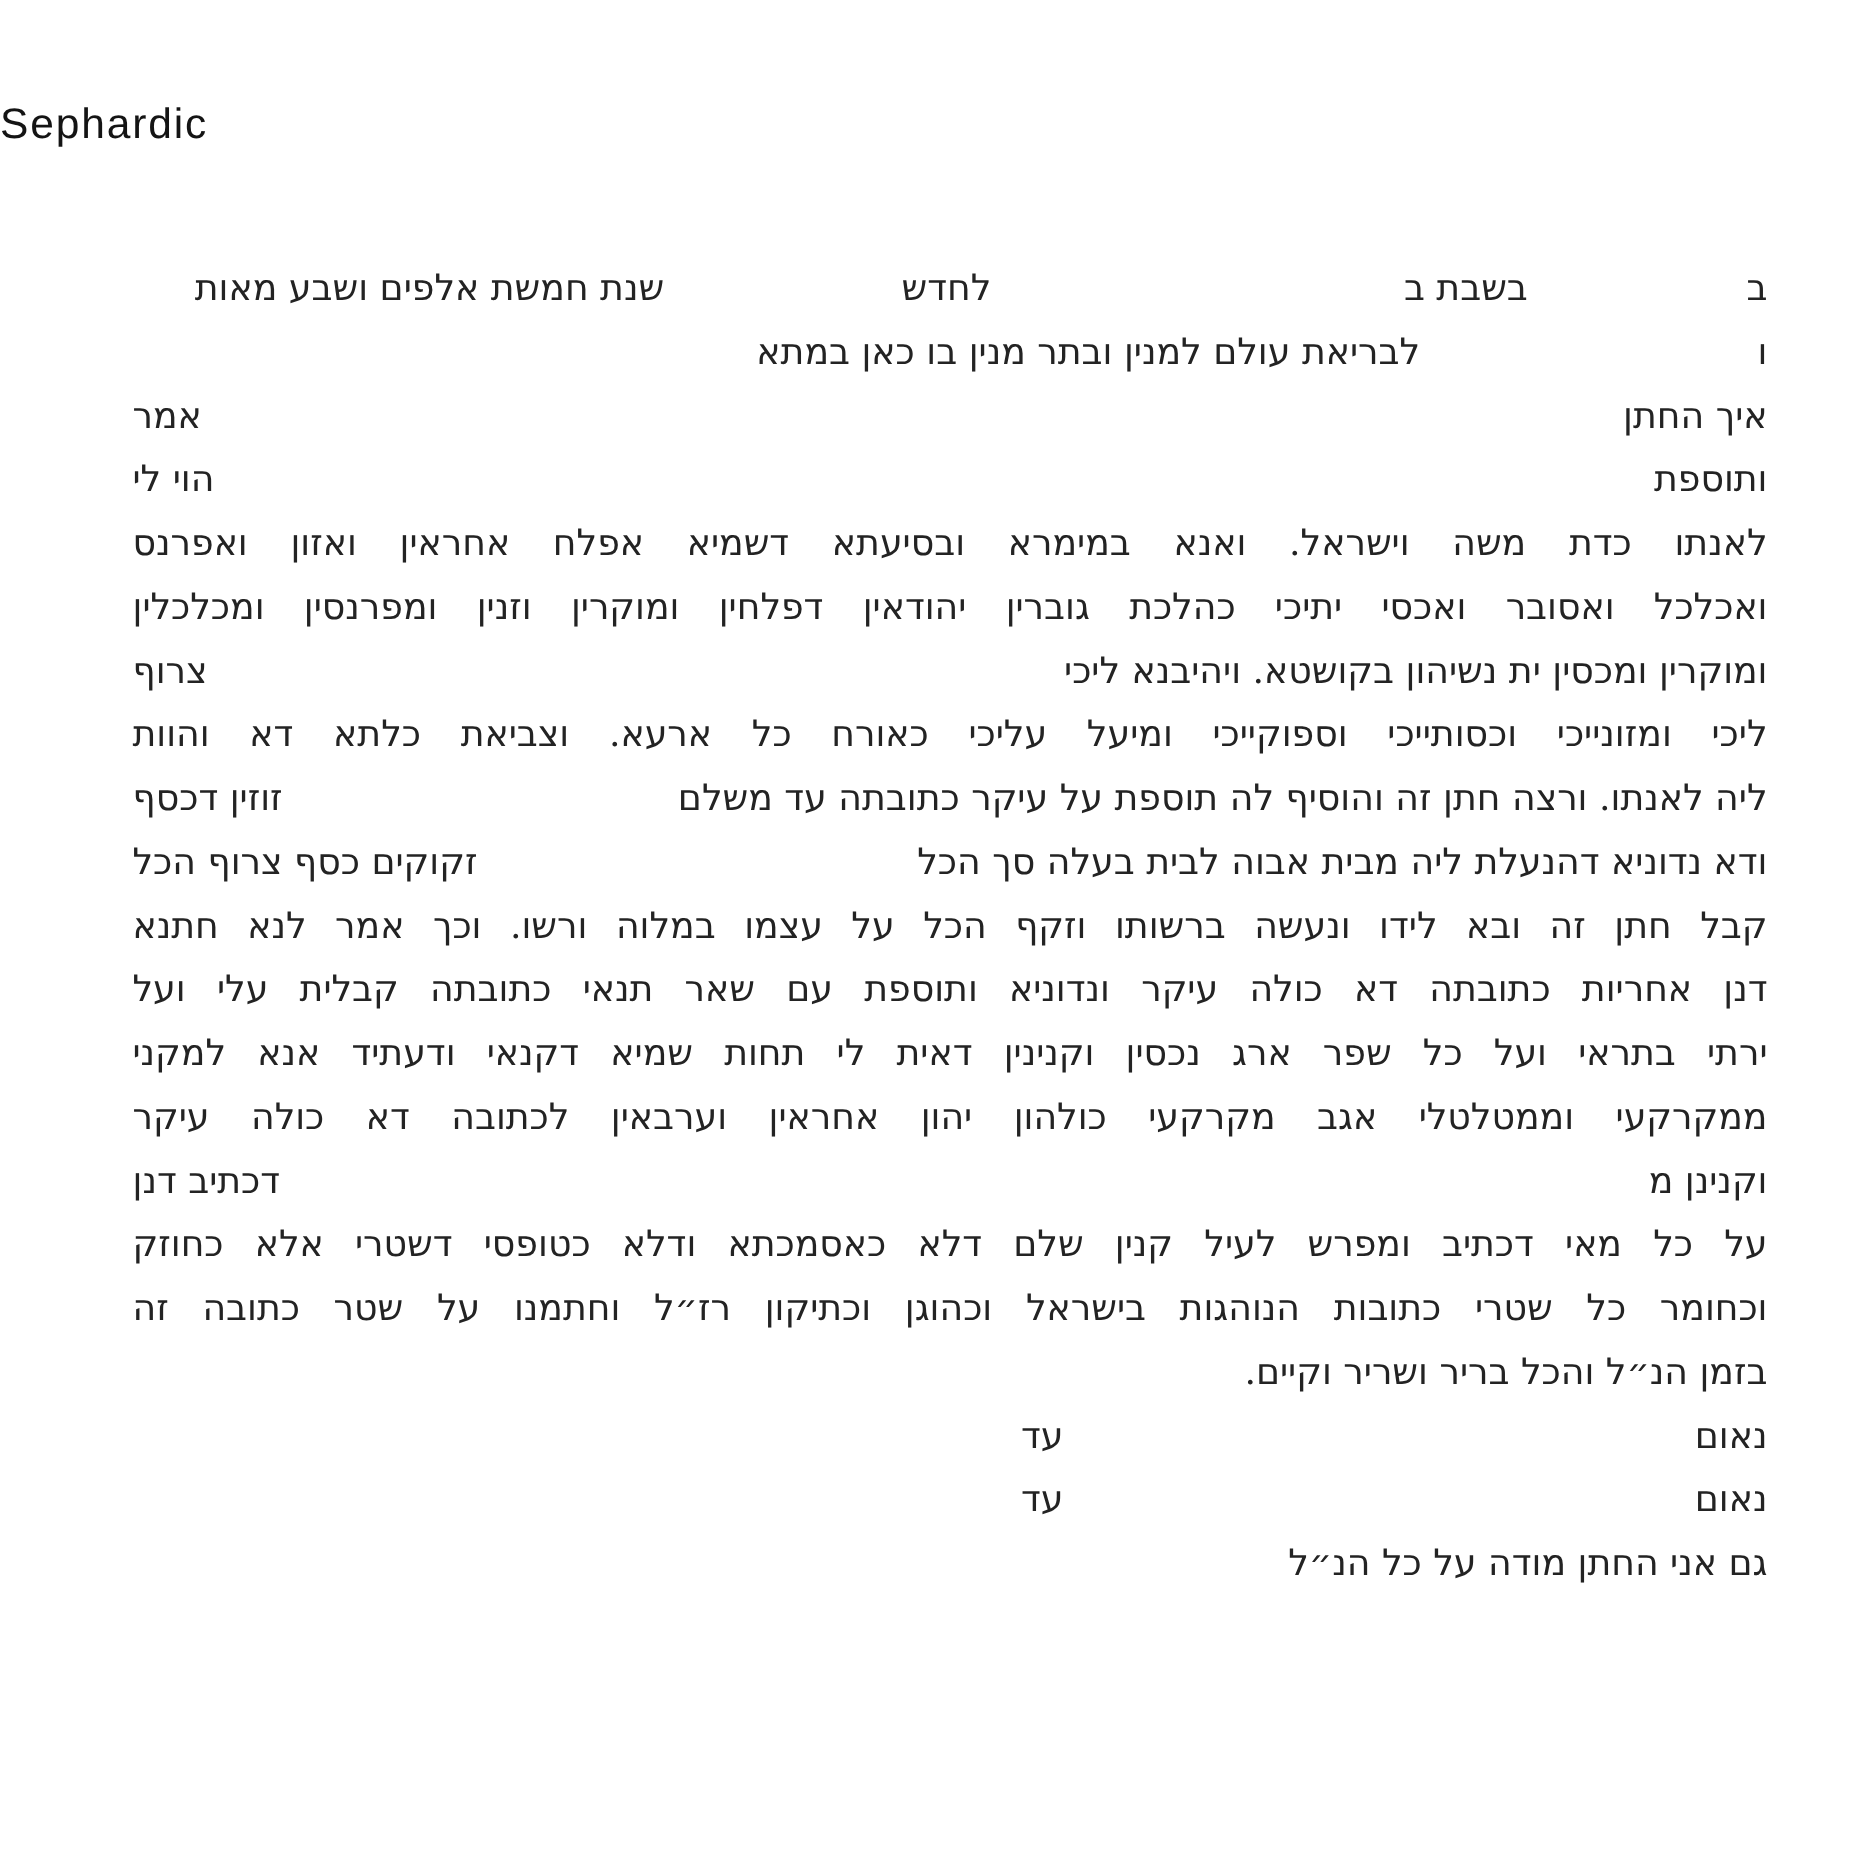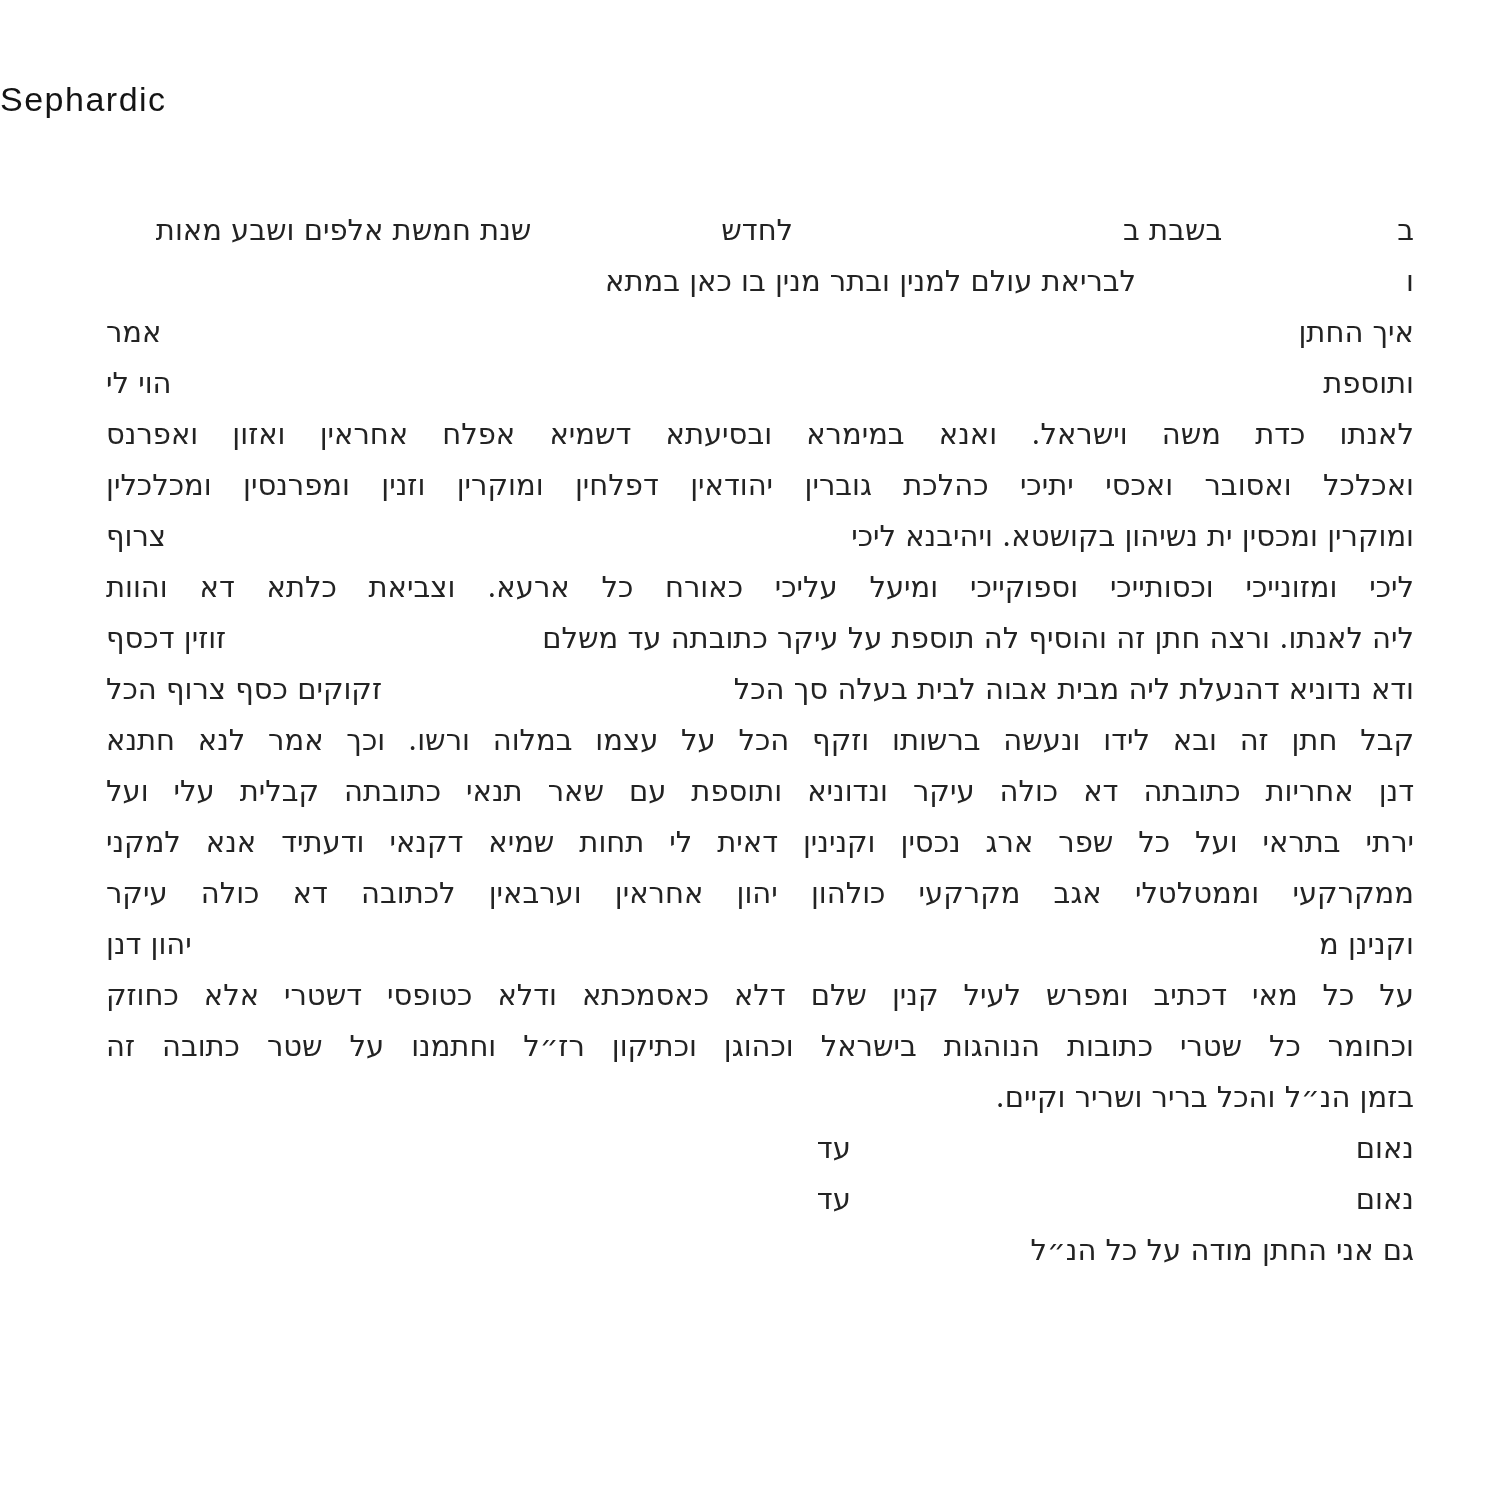--- a/index.html
+++ b/index.html
@@ -88,21 +88,21 @@
 
     <div class="line fill"><span>דנן אחריות כתובתה דא כולה עיקר ונדוניא ותוספת עם שאר תנאי כתובתה קבלית עלי ועל</span></div>
 
     <div class="line fill"><span>ירתי בתראי ועל כל שפר ארג נכסין וקנינין דאית לי תחות שמיא דקנאי ודעתיד אנא למקני</span></div>
 
     <div class="line fill"><span>ממקרקעי וממטלטלי אגב מקרקעי כולהון יהון אחראין וערבאין לכתובה דא כולה עיקר</span></div>
 
 
     <div class="line between">
         <span>וקנינן מ</span>
-        <span>יהון דנן</span>
+        <span>דכתיב דנן</span>
       </div>
 
     <div class="line fill"><span>על כל מאי דכתיב ומפרש לעיל קנין שלם דלא כאסמכתא ודלא כטופסי דשטרי אלא כחוזק</span></div>
 
     <div class="line fill"><span>וכחומר כל שטרי כתובות הנוהגות בישראל וכהוגן וכתיקון רז״ל וחתמנו על שטר כתובה זה</span></div>
 
     <div class="line"><span>בזמן הנ״ל והכל בריר ושריר וקיים.</span></div>
 
     <div class="line"><span>נאום</span><span class="blank" style="width:505px"></span><span>עד</span></div>
 

